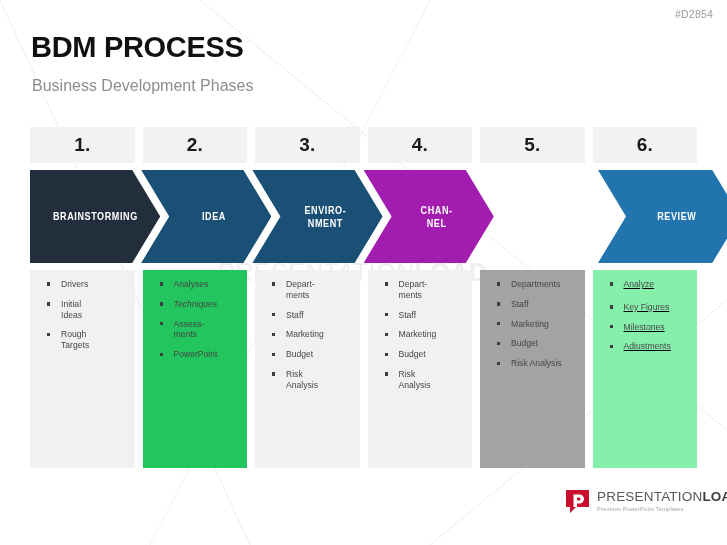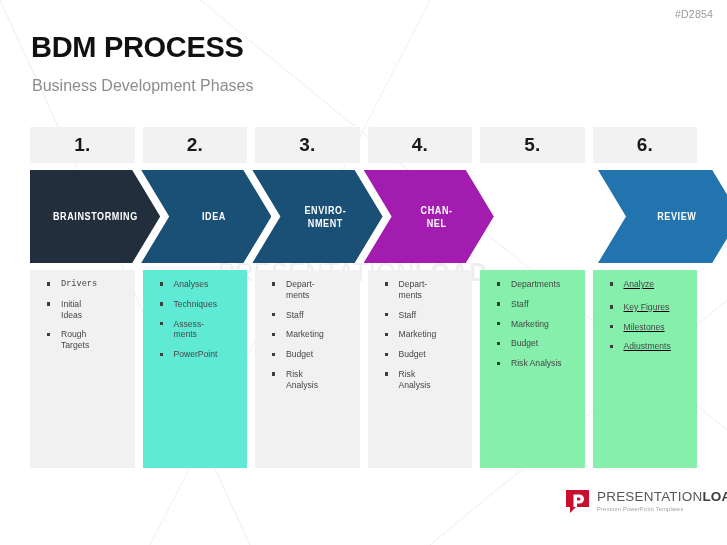--- a/index.html
+++ b/index.html
@@ -251,31 +251,31 @@
 NEL</div>
     </div>
     <div class="arrow" style="left: 568px; width: 142.2px; background: rgb(34, 116, 174); z-index: 1; clip-path: polygon(0px 0px, 114.2px 0px, 142.2px 46.5px, 114.2px 93px, 0px 93px, 28px 46.5px);">
       <div class="arrow-label" style="margin-left: 15.4px;">REVIEW</div>
     </div>
   </div>
 
 <div class="content-row">
     <div class="content-box" style="background: rgb(241, 241, 241);">
       <ul class="bullet-list">
-        <li class="bullet-item" style="white-space: pre-line; font-family: Liberation Mono, monospace;">Drivers</li>
+        <li class="bullet-item" style="white-space: pre-line;">Drivers</li>
         <li class="bullet-item" style="white-space: pre-line;">Initial
 Ideas</li>
         <li class="bullet-item" style="white-space: pre-line;">Rough
 Targets</li>
       </ul>
     </div>
-    <div class="content-box" style="background: #5eead4;">
+    <div class="content-box" style="background: #22c55e;">
       <ul class="bullet-list">
         <li class="bullet-item" style="white-space: pre-line;">Analyses</li>
-        <li class="bullet-item" style="white-space: pre-line;">Techniques</li>
+        <li class="bullet-item" style="white-space: pre-line; font-style: italic;">Techniques</li>
         <li class="bullet-item" style="white-space: pre-line;">Assess-
 ments</li>
         <li class="bullet-item" style="white-space: pre-line;">PowerPoint</li>
       </ul>
     </div>
     <div class="content-box" style="background: rgb(241, 241, 241);">
       <ul class="bullet-list">
         <li class="bullet-item" style="white-space: pre-line;">Depart-
 ments</li>
         <li class="bullet-item" style="white-space: pre-line;">Staff</li>
@@ -289,21 +289,21 @@
       <ul class="bullet-list">
         <li class="bullet-item" style="white-space: pre-line;">Depart-
 ments</li>
         <li class="bullet-item" style="white-space: pre-line;">Staff</li>
         <li class="bullet-item" style="white-space: pre-line;">Marketing</li>
         <li class="bullet-item" style="white-space: pre-line;">Budget</li>
         <li class="bullet-item" style="white-space: pre-line;">Risk
 Analysis</li>
       </ul>
     </div>
-    <div class="content-box" style="background: #86efac;">
+    <div class="content-box" style="background: #a3a3a3;">
       <ul class="bullet-list">
         <li class="bullet-item" style="white-space: pre-line;">Departments</li>
         <li class="bullet-item" style="white-space: pre-line;">Staff</li>
         <li class="bullet-item" style="white-space: pre-line;">Marketing</li>
         <li class="bullet-item" style="white-space: pre-line;">Budget</li>
         <li class="bullet-item" style="white-space: pre-line;">Risk Analysis</li>
       </ul>
     </div>
     <div class="content-box" style="background: #86efac; text-decoration: underline;">
       <ul class="bullet-list">

